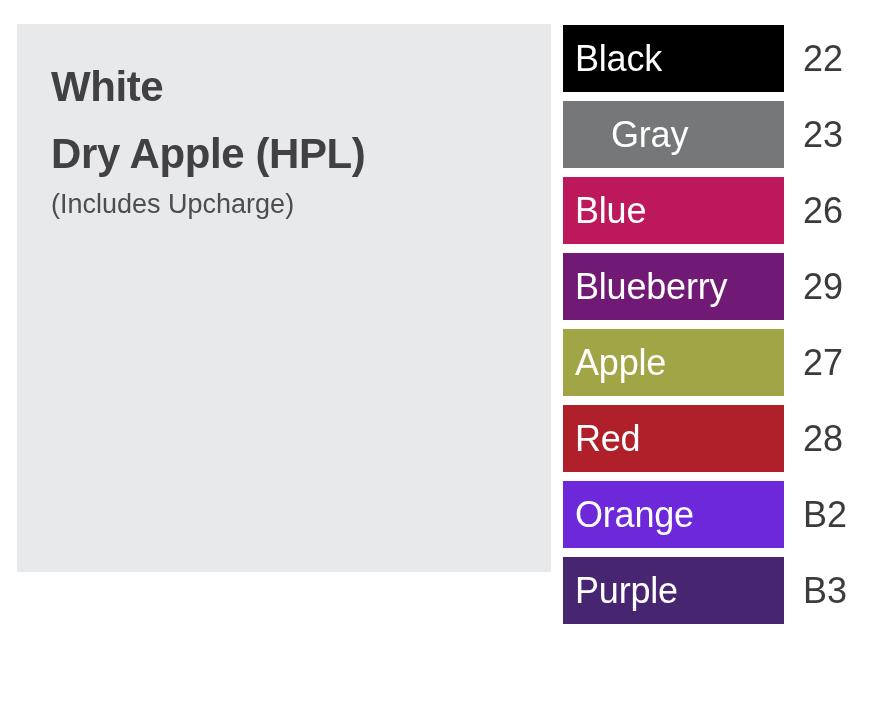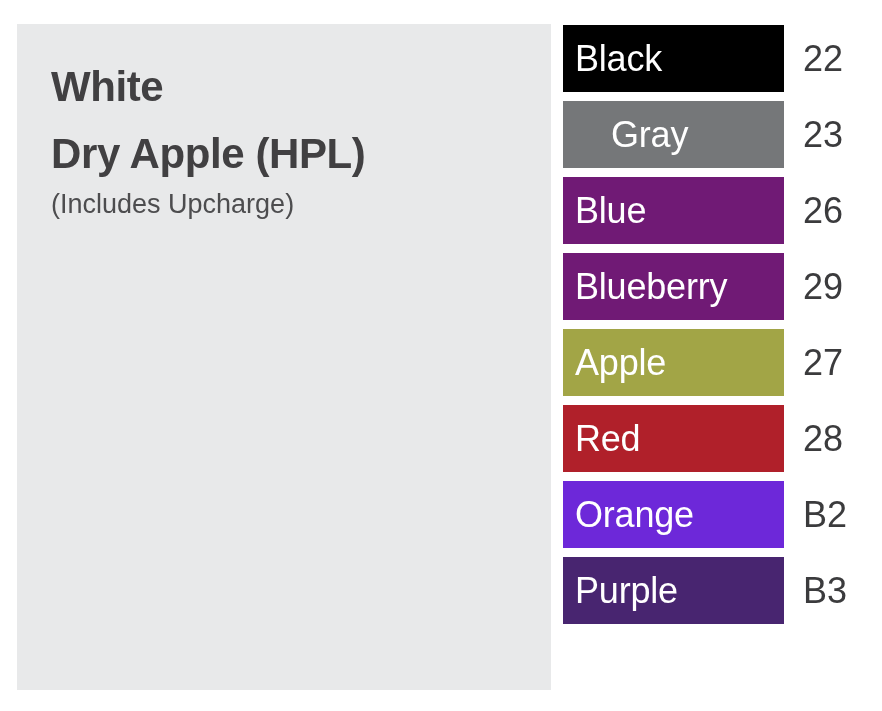--- a/index.html
+++ b/index.html
@@ -16,21 +16,21 @@
     font-family: "Liberation Sans", sans-serif;
     -webkit-font-smoothing: antialiased;
   }
 
   
   .finish-panel {
     position: absolute;
     left: 17px;
     top: 24px;
     width: 534px;
-    height: 666px;
+    height: 548px;
     background: #e8e9ea;
     box-sizing: border-box;
     padding: 38px 0 0 34px;
   }
   .finish-title {
     margin: 0;
     font-size: 42px;
     font-weight: bold;
     line-height: 1.17;
     letter-spacing: -0.4px;
@@ -111,21 +111,21 @@
       </div>
       <span class="color-code" style="color: rgb(59, 59, 61);">22</span>
     </div>
     <div class="color-row">
       <div class="color-swatch" style="background: rgb(117, 119, 121);">
         <span class="color-name" style="color: rgb(255, 255, 255); margin-left: 36px;">Gray</span>
       </div>
       <span class="color-code" style="color: rgb(59, 59, 61);">23</span>
     </div>
     <div class="color-row">
-      <div class="color-swatch" style="background: #701a75;">
+      <div class="color-swatch" style="background: #be185d;">
         <span class="color-name" style="color: rgb(255, 255, 255);">Blue</span>
       </div>
       <span class="color-code" style="color: rgb(59, 59, 61);">26</span>
     </div>
     <div class="color-row">
       <div class="color-swatch" style="background: #701a75;">
         <span class="color-name" style="color: rgb(255, 255, 255);">Blueberry</span>
       </div>
       <span class="color-code" style="color: rgb(59, 59, 61);">29</span>
     </div>

